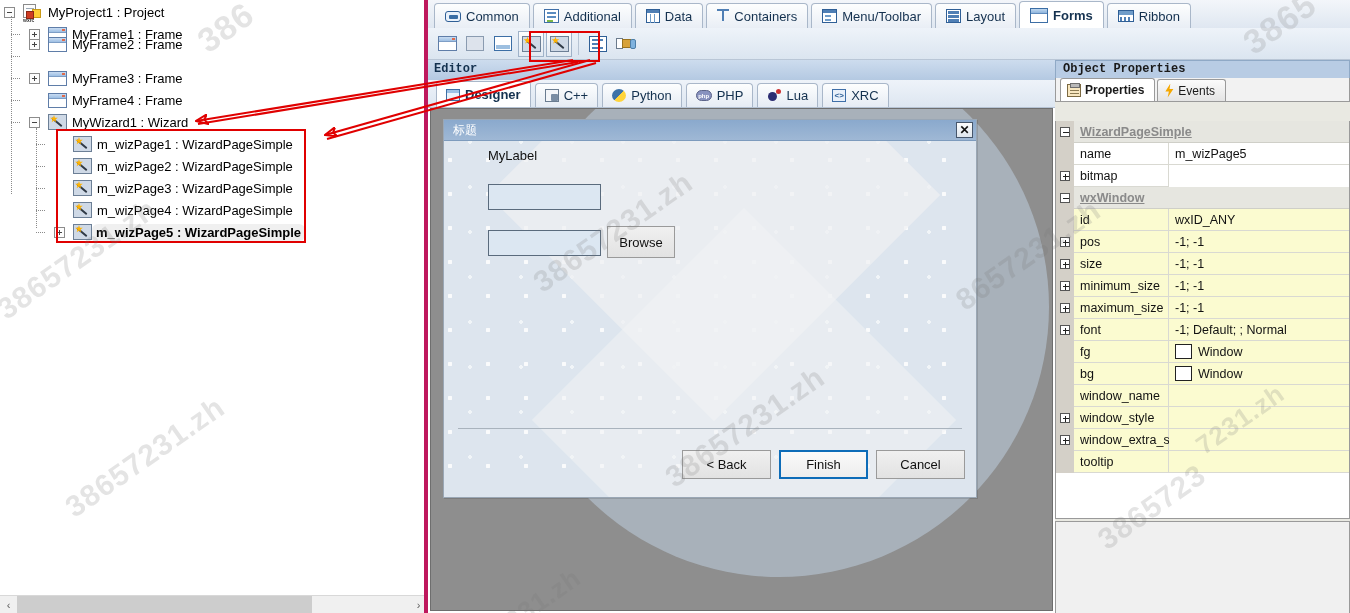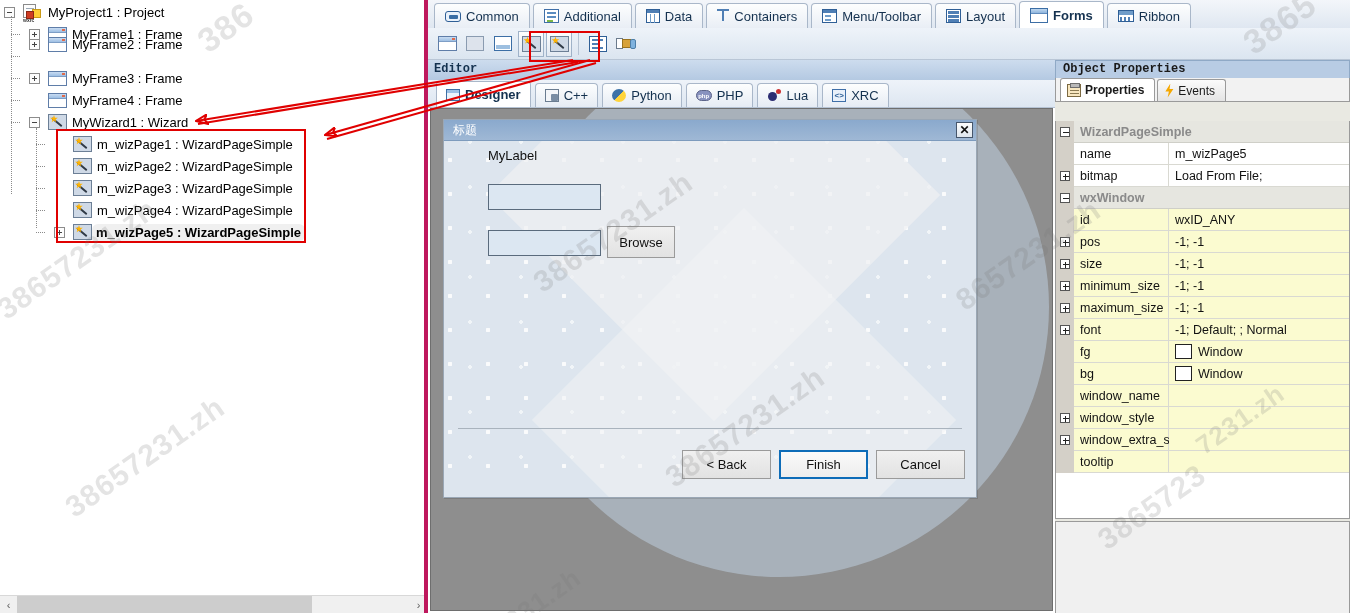--- a/index.html
+++ b/index.html
@@ -214,20 +214,21 @@
     width: 10px; height: 10px; border: 1px solid #555; background: #fff;
     position: relative;
   }
   .pg-exp:before { content:""; position:absolute; left:2px; top:4px; width:6px; height:1px; background:#222; }
   .pg-exp.plus:after { content:""; position:absolute; left:4px; top:2px; width:1px; height:6px; background:#222; }
   .pg-cat {
     flex: 1 1 auto; background: #e6e6e0; color: #8a8a8a;
     font-weight: bold; font-size: 12.5px;
     display: flex; align-items: center; padding-left: 6px;
     border-bottom: 1px solid #cfcfc8;
+    text-decoration: underline;
   }
   .pg-name {
     width: 95px; flex: 0 0 auto; padding-left: 6px;
     display: flex; align-items: center; font-size: 12.5px; color: #111;
     border-bottom: 1px solid #d9d9d2; border-right: 1px solid #d9d9d2;
     background: #ffffff;
   }
   .pg-val {
     flex: 1 1 auto; padding-left: 6px;
     display: flex; align-items: center; gap: 6px;
@@ -751,21 +752,20 @@
         <div class="pg-row">
           <div class="pg-gutter"></div>
           <div class="pg-name">name</div>
           <div class="pg-val">m_wizPage5</div>
         </div>
         <div class="pg-row">
           <div class="pg-gutter">
             <span class="pg-exp plus"></span>
           </div>
           <div class="pg-name">bitmap</div>
-          <div class="pg-val">Load From File;</div>
         </div>
         <div class="pg-row">
           <div class="pg-gutter">
             <span class="pg-exp"></span>
           </div>
           <div class="pg-cat">wxWindow</div>
         </div>
         <div class="pg-row yellow">
           <div class="pg-gutter"></div>
           <div class="pg-name">id</div>

